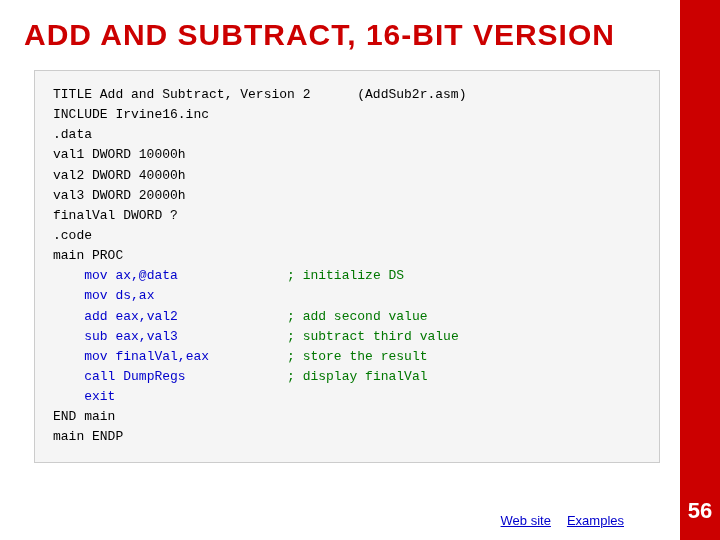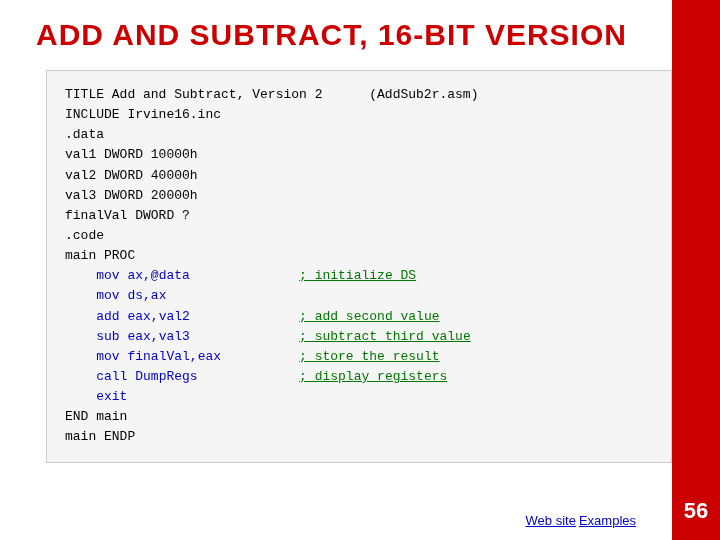--- a/index.html
+++ b/index.html
@@ -10,39 +10,39 @@
       background: #ffffff;
       font-family: Arial, sans-serif;
       overflow: hidden;
       position: relative;
     }
 
     .red-sidebar {
       position: absolute;
       right: 0;
       top: 0;
-      width: 48px;
+      width: 40px;
       height: 540px;
       background: #cc0000;
       display: flex;
       align-items: flex-end;
       justify-content: center;
       padding-bottom: 16px;
     }
 
     .slide-number {
       color: #ffffff;
       font-size: 22px;
       font-weight: bold;
       writing-mode: horizontal-tb;
     }
 
     .main-content {
       position: absolute;
-      left: 12px;
+      left: 0;
       top: 0;
       width: 684px;
       height: 540px;
       background: #ffffff;
       padding: 18px 24px 12px 24px;
     }
 
     .title {
       font-size: 30px;
       font-weight: 900;
@@ -64,28 +64,28 @@
       position: relative;
       margin-left: 10px;
     }
 
     .code-line {
       white-space: pre;
       display: block;
     }
 
     .blue { color: #0000cc; }
-    .green { color: #007700; text-decoration: underline; }
+    .green { color: #007700; }
 
     .footer-links {
       position: absolute;
       bottom: 12px;
       right: 60px;
       display: flex;
-      gap: 3px;
+      gap: 16px;
     }
 
     .footer-link {
       color: #0000cc;
       text-decoration: underline;
       font-size: 13px;
       cursor: pointer;
     }
   </style>
 </head>
@@ -102,21 +102,21 @@
     <span class="code-line">val2 DWORD 40000h</span>
     <span class="code-line">val3 DWORD 20000h</span>
     <span class="code-line">finalVal DWORD ?</span>
     <span class="code-line">.code</span>
     <span class="code-line">main PROC</span>
     <span class="code-line">    <span class="blue">mov ax,@data</span>              <span class="green">; initialize DS</span></span>
     <span class="code-line">    <span class="blue">mov ds,ax</span></span>
     <span class="code-line">    <span class="blue">add eax,val2</span>              <span class="green">; add second value</span></span>
     <span class="code-line">    <span class="blue">sub eax,val3</span>              <span class="green">; subtract third value</span></span>
     <span class="code-line">    <span class="blue">mov finalVal,eax</span>          <span class="green">; store the result</span></span>
-    <span class="code-line">    <span class="blue">call DumpRegs</span>             <span class="green">; display registers</span></span>
+    <span class="code-line">    <span class="blue">call DumpRegs</span>             <span class="green">; display finalVal</span></span>
     <span class="code-line">    <span class="blue">exit</span></span>
     <span class="code-line">END main</span>
     <span class="code-line">main ENDP</span>
   </div>
 
   <div class="footer-links">
     <span class="footer-link">Web site</span>
     <span class="footer-link">Examples</span>
   </div>
 </div>

